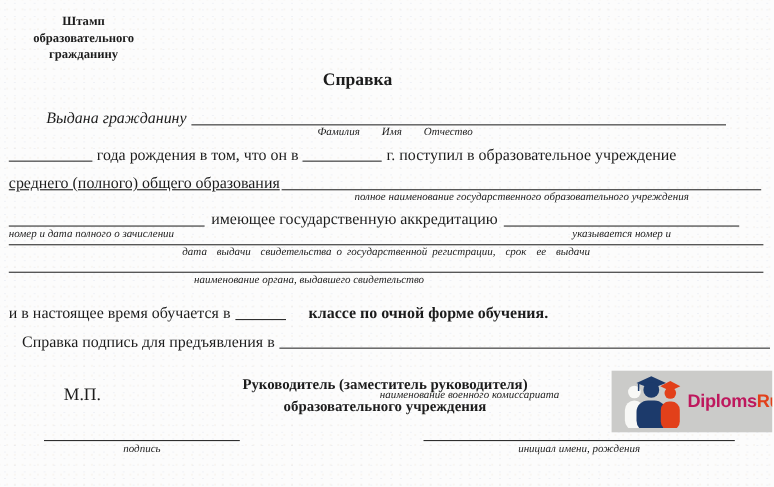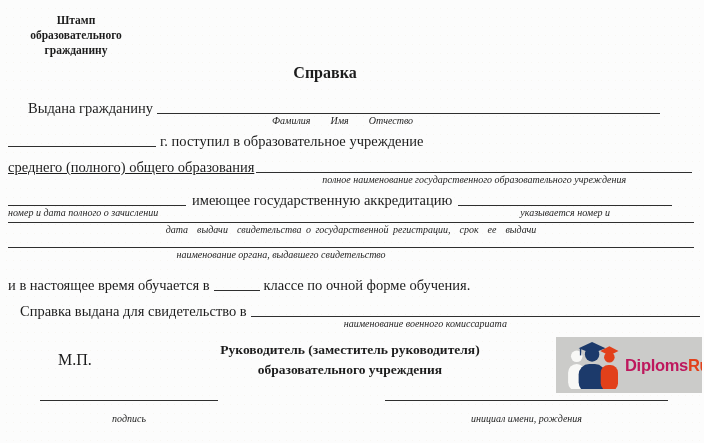--- a/index.html
+++ b/index.html
@@ -30,52 +30,52 @@
     margin-bottom:3px;height:0;
   }
   .cap{
     position:absolute;top:2px;left:0;right:0;
     font-size:10px;font-style:italic;line-height:1.1;
     white-space:pre;text-align:center;color:#1c1c1c;
   }
   .cap-left{text-align:left;}
   
   .row1{left:8px;top:100px;width:652px;}
-  .row1 .txt{margin-left:20px;margin-right:4px;}
+  .row1 .txt{margin-left:34px;margin-right:4px;font-style:italic;}
   .row1 .cap{left:115px;right:auto;text-align:right;}
   .row2{left:8px;top:133px;width:648px;}
   .row2 .txt{margin:0 4px;}
   .row3{left:8px;top:159px;width:684px;text-decoration:underline;}
   .row3 .txt{margin-right:2px;}
   .row4{left:8px;top:192px;width:664px;}
   .row4 .txt{margin:0 6px;}
   .row4 .b-left{flex:0 0 178px;}
   .row4 .b-left .cap{text-align:left;}
   .row5{left:8px;top:222px;width:686px;}
   .row5 .cap{word-spacing:2px;}
   .row6{left:8px;top:247px;width:686px;}
   .row6 .cap{right:140px;}
   .row7{left:8px;top:277px;}
   .row7 .txt{margin-right:4px;}
-  .row7 .txt2{margin-left:4px;}
+  .row7 .txt2{margin-left:21px;font-weight:bold;}
   .row8{left:20px;top:303px;width:680px;}
   .row8 .txt{margin-right:4px;}
-  .row8 .cap{right:100px;}
+  .row8 .cap{right:100px;margin-top:36px;}
   .b-grow{flex:1 1 auto;}
   .b76{flex:0 0 76px;}
   .b72{flex:0 0 72px;}
   .b46{flex:0 0 46px;}
   
   .seal{left:58px;top:351px;font-size:16px;}
   .director{left:155px;top:340px;width:390px;text-align:center;font-weight:bold;font-size:13.5px;line-height:1.45;}
   .sig{position:absolute;}
   .sig-left{left:40px;top:391px;width:178px;}
   .sig-right{left:385px;top:391px;width:283px;}
   .sigline{height:9px;border-bottom:1px solid #2f2f2f;}
-  .sigcap{text-align:center;font-size:10px;font-style:italic;margin-top:12px;}
+  .sigcap{text-align:center;font-size:10px;font-style:italic;margin-top:2px;}
   
   .logo{
     left:556px;top:337px;width:146px;height:56px;
     background:#cbcbc9;display:flex;align-items:center;
     box-sizing:border-box;padding-left:10px;overflow:hidden;
   }
   .logo svg{display:block;flex:0 0 auto;}
   .logo-text{
     font-family:"Liberation Sans", sans-serif;font-weight:bold;
     font-size:16.5px;letter-spacing:-0.3px;margin-left:3px;white-space:nowrap;
@@ -96,20 +96,21 @@
 
   <div class="row row1">
     <span class="txt">Выдана гражданину</span>
     <span class="blank b-grow">
       <span class="cap">Фамилия        Имя        Отчество</span>
     </span>
   </div>
 
   <div class="row row2">
     <span class="blank b76"></span>
+    <span class="txt">года рождения в том, что он в</span>
     <span class="blank b72"></span>
     <span class="txt">г. поступил в образовательное учреждение</span>
   </div>
 
   <div class="row row3">
     <span class="txt">среднего (полного) общего образования</span>
     <span class="blank b-grow">
       <span class="cap">полное наименование государственного образовательного учреждения</span>
     </span>
   </div>
@@ -136,21 +137,21 @@
     </span>
   </div>
 
   <div class="row row7">
     <span class="txt">и в настоящее время обучается в</span>
     <span class="blank b46"></span>
     <span class="txt txt2">классе по очной форме обучения.</span>
   </div>
 
   <div class="row row8">
-    <span class="txt">Справка выдана для свидетельство в</span>
+    <span class="txt">Справка подпись для предъявления в</span>
     <span class="blank b-grow">
       <span class="cap">наименование военного комиссариата</span>
     </span>
   </div>
 
   <div class="abs seal">М.П.</div>
 
   <div class="abs director">
     <div>Руководитель (заместитель руководителя)</div>
     <div>образовательного учреждения</div>

